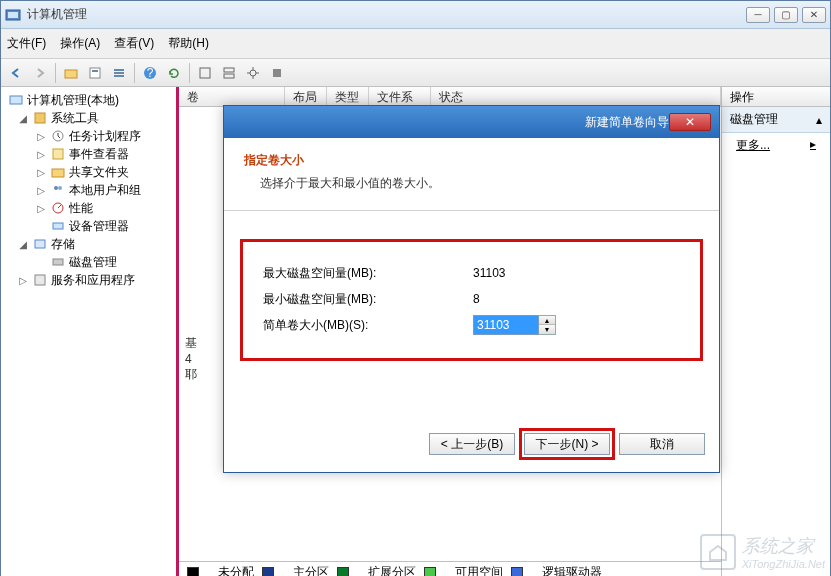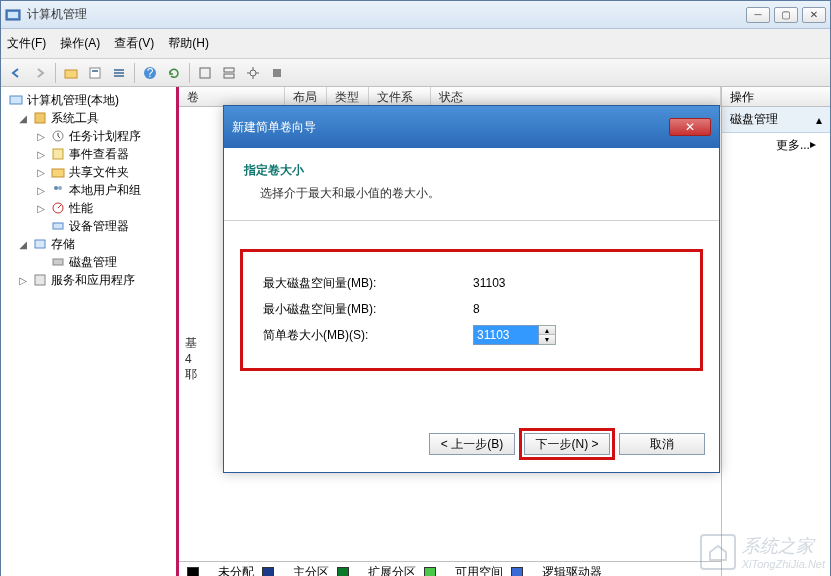--- a/index.html
+++ b/index.html
@@ -31,29 +31,29 @@
 .colhead { height: 20px; background: linear-gradient(#fdfdfd,#eaeaea); border-bottom: 1px solid #c0c0c0; display: flex; }
 .colhead .col { border-right: 1px solid #d0d0d0; padding: 2px 8px; color: #333; }
 .center-lower { position: absolute; bottom: 0; left: 0; right: 0; }
 .legend { height: 22px; display: flex; align-items: center; gap: 8px; padding: 0 8px; border-top: 1px solid #c0c0c0; background: #fff; }
 .lg { display: flex; align-items: center; gap: 19px; }
 .sw { width: 12px; height: 12px; border: 1px solid #333; }
 
 .right { width: 108px; background: #fff; }
 .right .hd { height: 20px; background: linear-gradient(#fdfdfd,#eaeaea); border-bottom: 1px solid #c0c0c0; padding: 2px 8px; }
 .right .sec { background: #e8f0f8; border-bottom: 1px solid #c0d4e8; padding: 4px 8px; display: flex; justify-content: space-between; align-items: center; }
-.right .item { padding: 4px 14px; cursor: pointer; display: flex; justify-content: flex-end; }
+.right .item { padding: 4px 14px; cursor: pointer; display: flex; justify-content: space-between; text-decoration: underline; }
 
 
 .dialog { position: absolute; left: 223px; top: 105px; width: 497px; height: 368px; border: 1px solid #2a5a9a; background: #fff; box-shadow: 0 0 12px rgba(0,0,0,.25); }
-.dlg-title { height: 42px; background: linear-gradient(#4a90d8,#2a6ab8); display: flex; align-items: center; padding: 0 8px; color: #fff; }
+.dlg-title { height: 32px; background: linear-gradient(#4a90d8,#2a6ab8); display: flex; align-items: center; padding: 0 8px; color: #fff; text-align: right; }
 .dlg-title .t { flex: 1; }
 .dlg-close { width: 42px; height: 18px; background: linear-gradient(#e07878,#c83030); border: 1px solid #a02020; border-radius: 2px; display: flex; align-items: center; justify-content: center; color: #fff; cursor: pointer; }
 .dlg-body { padding: 14px 20px; }
-.dlg-h1 { font-weight: bold; color: #0f766e; margin-bottom: 6px; }
+.dlg-h1 { font-weight: bold; color: #c2410c; margin-bottom: 6px; }
 .dlg-sub { color: #333; margin-left: 16px; margin-bottom: 18px; }
 .dlg-sep { border-top: 1px solid #d0d0d0; margin: 0 -20px 28px; }
 .redbox { border: 3px solid #d01010; padding: 18px 20px 20px; margin: 0 -4px; }
 .frow { display: flex; align-items: center; height: 26px; }
 .flabel { width: 210px; }
 .fval { }
 .spin { display: flex; align-items: center; }
 .spin input { width: 66px; height: 20px; border: 1px solid #7a9ac0; padding: 1px 3px; background: #fff; }
 .spin input.sel { background: #3399ff; color: #fff; }
 .spin .arrows { display: flex; flex-direction: column; border: 1px solid #9aa; border-left: none; }

